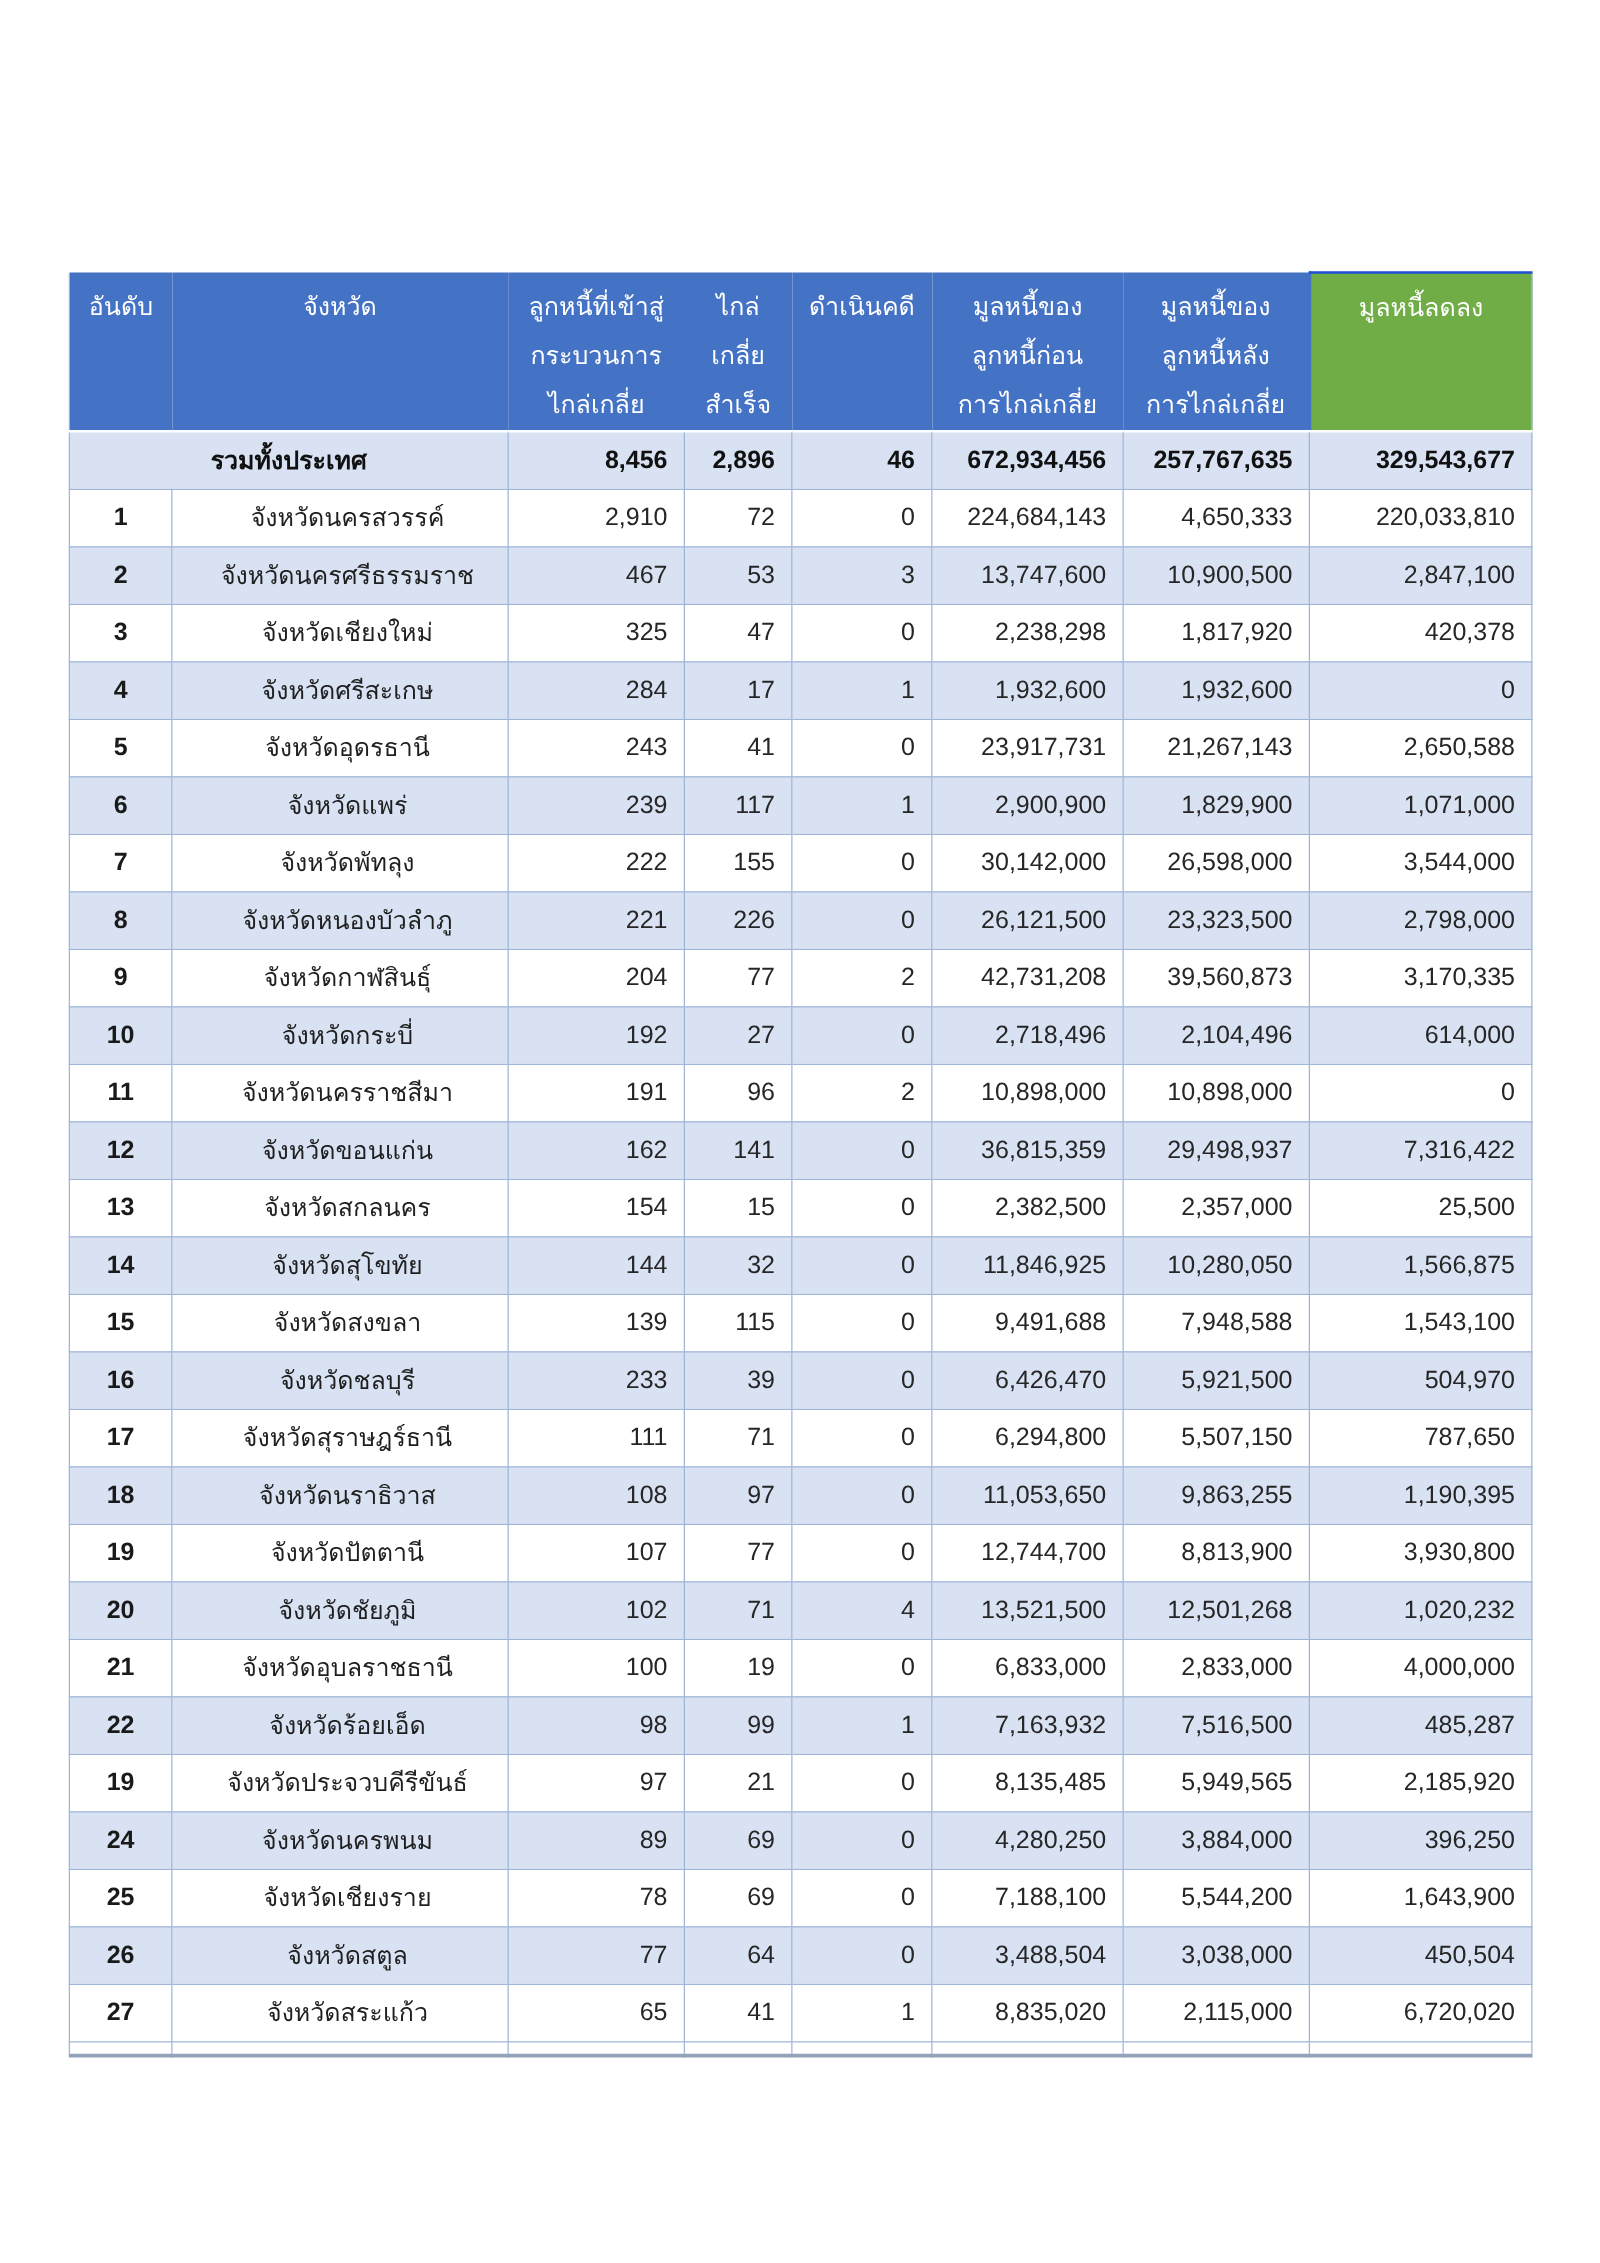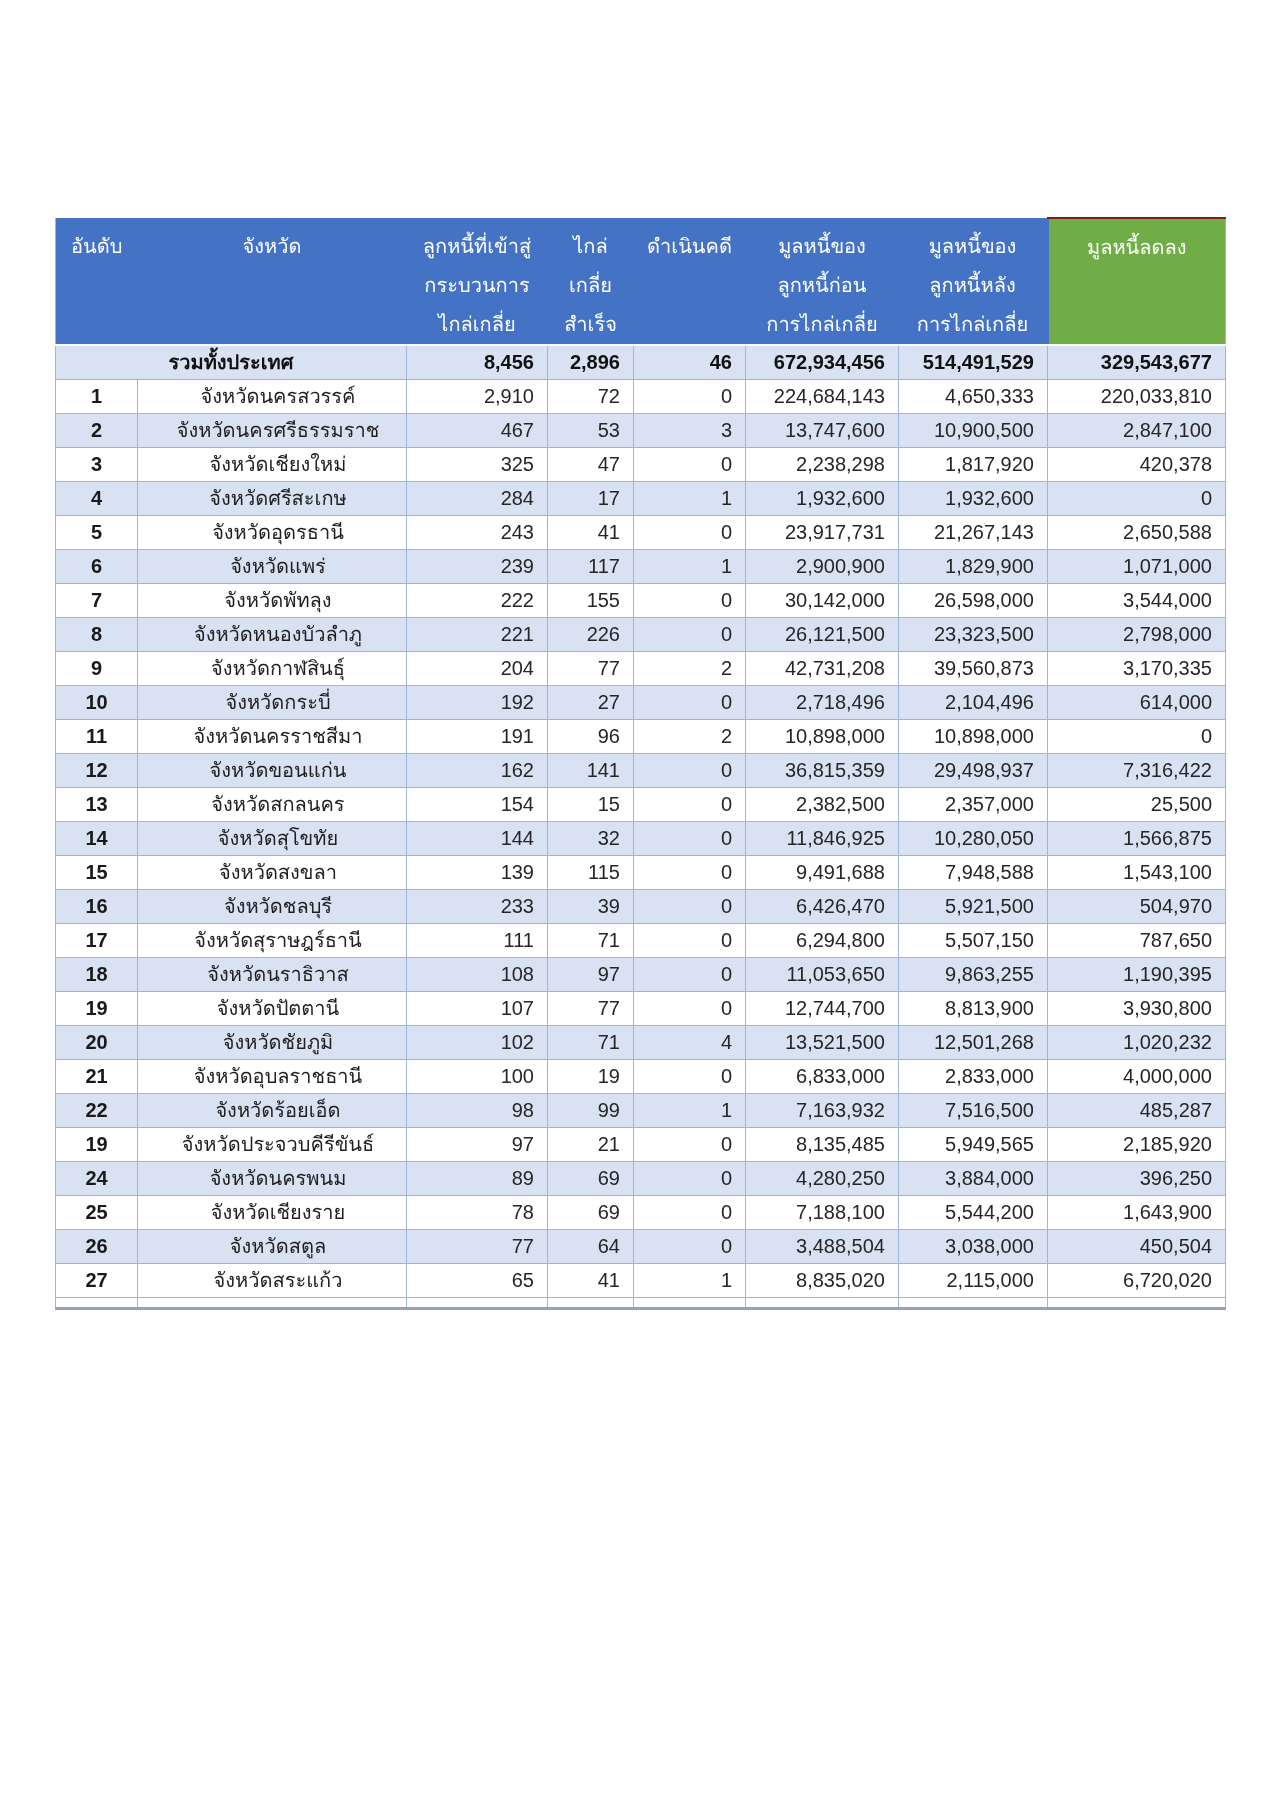--- a/index.html
+++ b/index.html
@@ -38,31 +38,31 @@
     vertical-align: top;
     white-space: pre-line;
     height: 109px;
     padding-top: 9px;
     line-height: 39px;
     border: none;
     border-bottom: 2px solid #ffffff;
   }
   thead th.green {
     background: #70AD47;
-    border-top: 2px solid #7f1d1d;
+    border-top: 2px solid #1d4ed8;
     border-left: 2px solid #4472C4;
   }
 
   
   tbody td, tfoot td {
     border: 1.5px solid #9FB5D8;
     vertical-align: middle;
     padding: 0;
   }
-  tbody tr { height: 34px; background: #ffffff; }
+  tbody tr { height: 46px; background: #ffffff; }
   tbody tr:nth-child(odd) { background: #D9E2F3; }
 
   td.c-rank   { text-align: center; font-weight: 600; color: #1a1a1a; }
   td.c-prov   { text-align: center;  padding-left: 12px; }
   td.c-num    { text-align: right; padding-right: 13px; color: #262626; }
 
   tr.total-row { font-weight: 700; }
   tr.total-row td { color: #111111; }
   tr.total-row td.t-label { text-align: center; padding-left: 0; }
 
@@ -107,21 +107,21 @@
         <th class="green">มูลหนี้ลดลง</th>
       </tr>
     </thead>
     <tbody>
       <tr class="total-row">
         <td class="t-label" colspan="2">รวมทั้งประเทศ</td>
         <td class="c-num">8,456</td>
         <td class="c-num">2,896</td>
         <td class="c-num">46</td>
         <td class="c-num">672,934,456</td>
-        <td class="c-num">514,491,529</td>
+        <td class="c-num">257,767,635</td>
         <td class="c-num">329,543,677</td>
       </tr>
     <tr>
       <td class="c-rank">1</td>
       <td class="c-prov">จังหวัดนครสวรรค์</td>
       <td class="c-num">2,910</td>
       <td class="c-num">72</td>
       <td class="c-num">0</td>
       <td class="c-num">224,684,143</td>
       <td class="c-num">4,650,333</td>

